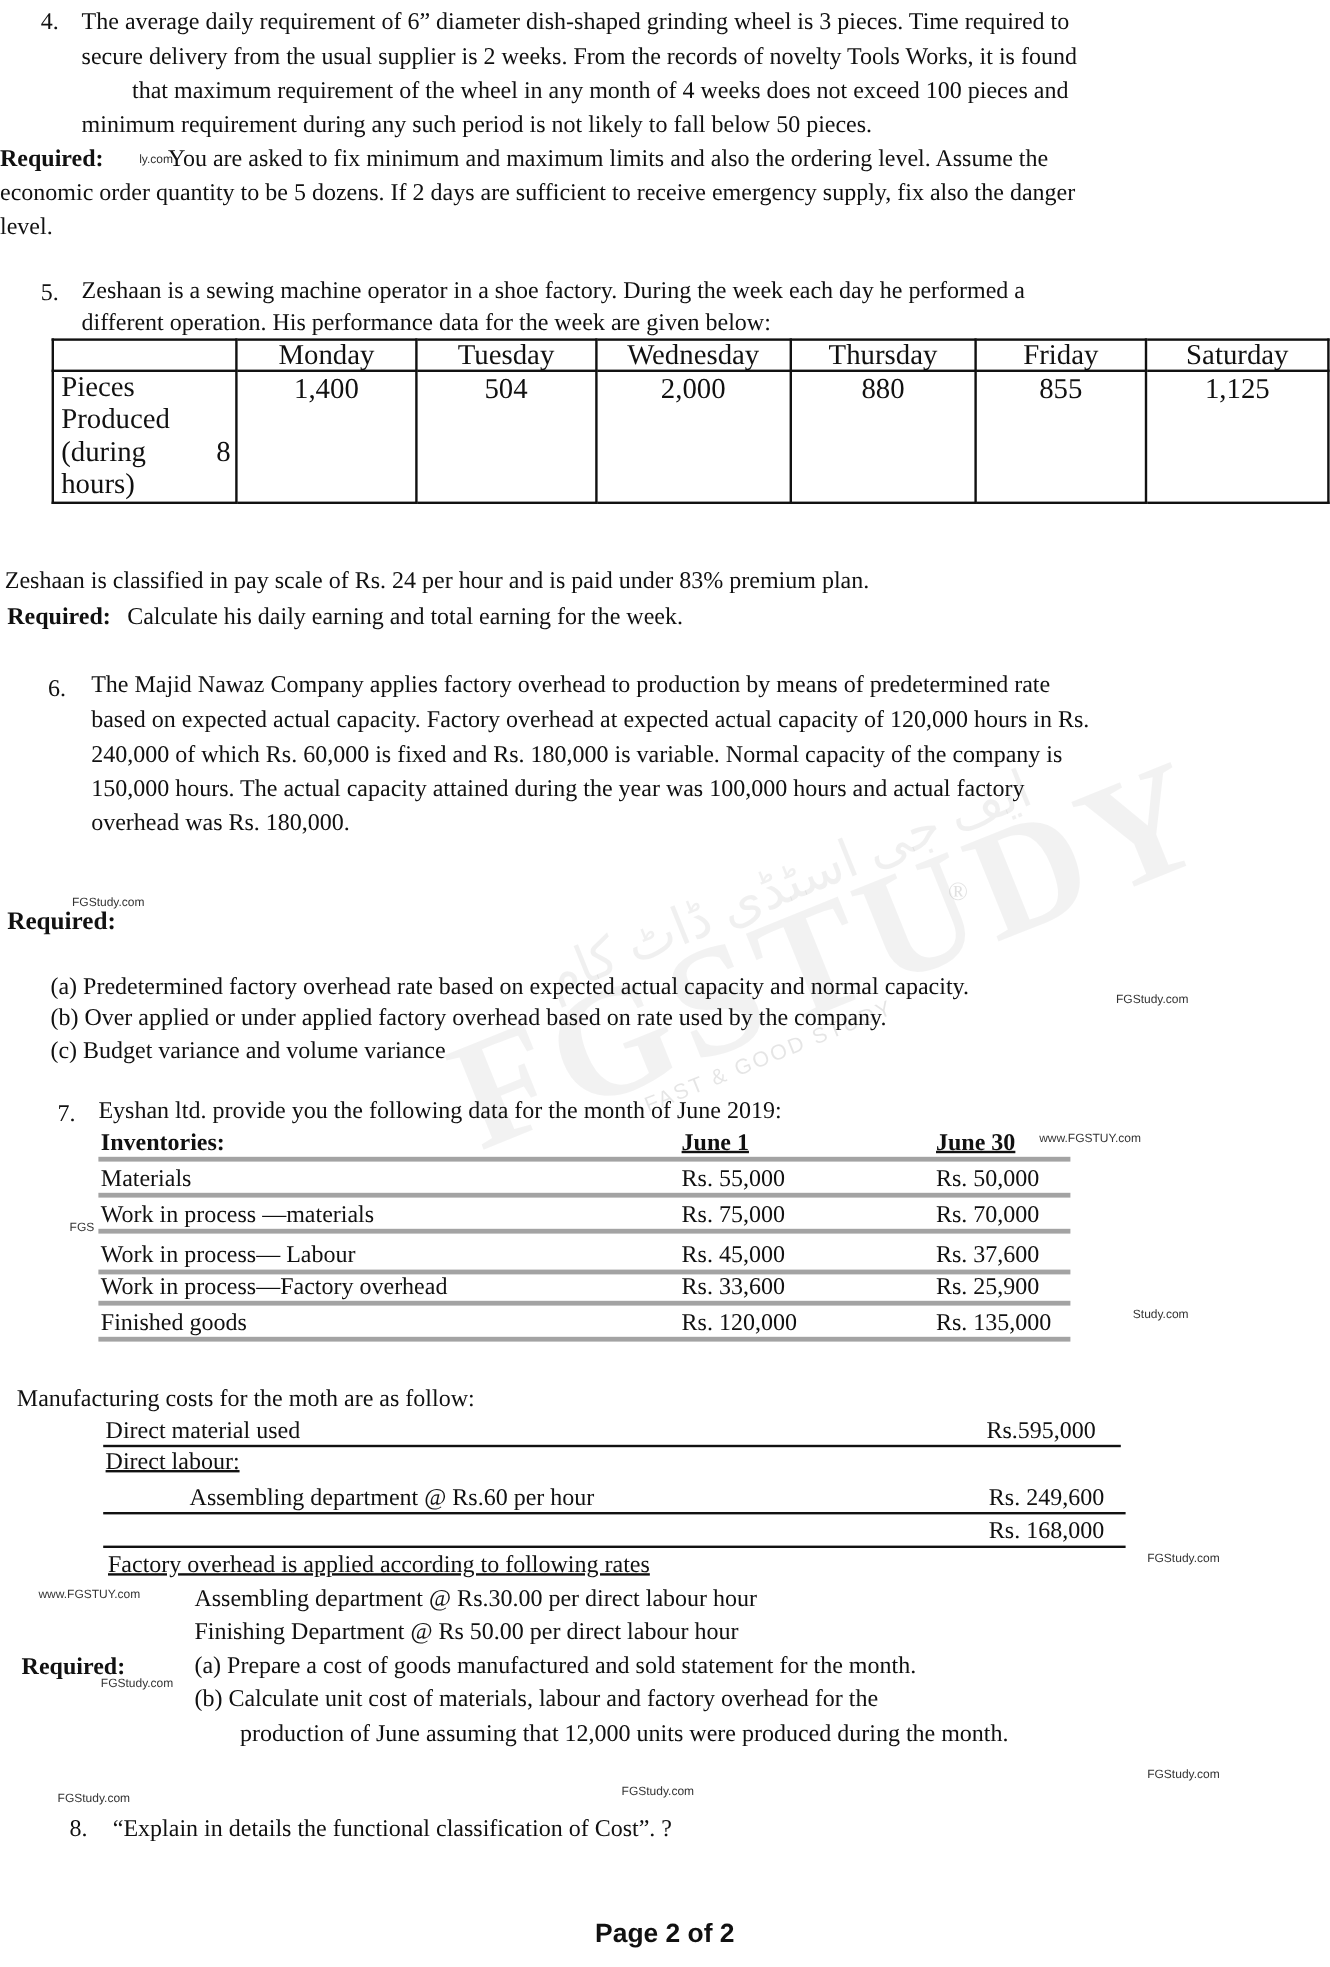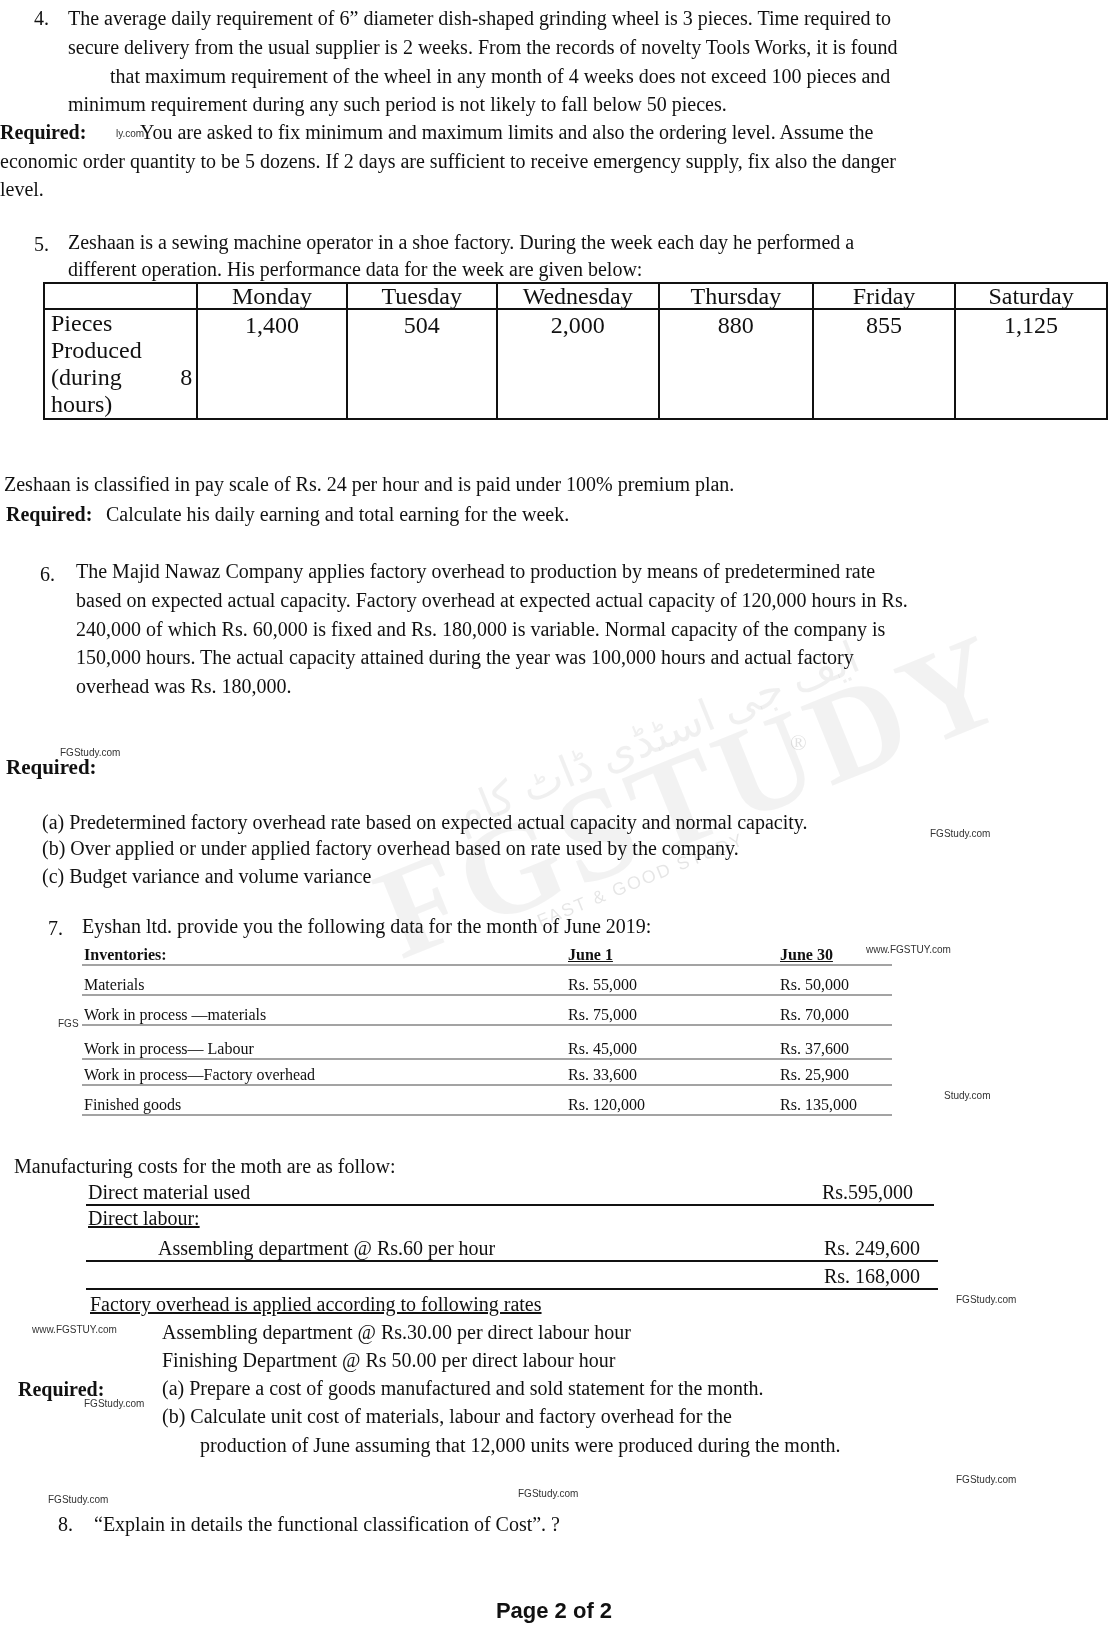--- a/index.html
+++ b/index.html
@@ -20,21 +20,21 @@
   .watermark .reg { position: absolute; left: 470px; top: 30px; font-size: 22px; color: rgba(0,0,0,0.12); }
 
   
   table.perf { position: absolute; left: 43px; top: 282px; border-collapse: collapse; font-size: 24px; }
   table.perf td { border: 2px solid #111; vertical-align: top; padding: 2px 6px; text-align: center; }
   table.perf td.rowhead { text-align: justify; text-align-last: justify; width: 176px; padding: 0 4px 0 6px; line-height: 27px; }
   table.perf td.day { width: 176px; }
   table.perf tr.hdr td { height: 24px; line-height: 24px; padding: 0 6px; }
 
   
-  .inv-row { position: absolute; left: 82px; width: 810px; height: 30px; border-bottom: 2px solid #a3a3a3; font-size: 16px; }
+  .inv-row { position: absolute; left: 82px; width: 810px; height: 30px; border-bottom: 4px solid #a3a3a3; font-size: 20px; }
   .inv-row span { position: absolute; bottom: 0px; }
   .inv-row .lbl { left: 2px; }
   .inv-row .c1 { left: 486px; }
   .inv-row .c2 { left: 698px; }
   .ul { text-decoration: underline; }
 
   .mc-row { position: absolute; font-size: 20px; border-bottom: 2px solid #111; height: 28px; }
   .mc-row span { position: absolute; bottom: 0; }
 
   .page-num { position: absolute; left: 0; width: 1108px; top: 1598px; text-align: center; font-family: "Liberation Sans", sans-serif; font-weight: bold; font-size: 22px; }
@@ -83,21 +83,21 @@
       <td>1,400</td>
       <td>504</td>
       <td>2,000</td>
       <td>880</td>
       <td>855</td>
       <td>1,125</td>
     </tr>
   </tbody>
     </table>
 
-  <div class="abs p" style="left:4px;top:470px;text-align:left;">Zeshaan is classified in pay scale of Rs. 24 per hour and is paid under 100% premium plan.</div>
+  <div class="abs p" style="left:4px;top:470px;text-align:left;">Zeshaan is classified in pay scale of Rs. 24 per hour and is paid under 83% premium plan.</div>
   <span class="abs p b" style="left:6px;top:500px;">Required:</span>
   <span class="abs p" style="left:106px;top:500px;">Calculate his daily earning and total earning for the week.</span>
 </div>
 
 <div>
   <span class="abs p" style="left:40px;top:560px;">6.</span>
   <div class="abs p" style="left:76px;top:557px;width:972px;">The Majid Nawaz Company applies factory overhead to production by means of predetermined rate</div>
   <div class="abs p" style="left:76px;top:586px;width:972px;">based on expected actual capacity. Factory overhead at expected actual capacity of 120,000 hours in Rs.</div>
   <div class="abs p" style="left:76px;top:615px;width:972px;">240,000 of which Rs. 60,000 is fixed and Rs. 180,000 is variable. Normal capacity of the company is</div>
   <div class="abs p" style="left:76px;top:643px;width:972px;">150,000 hours. The actual capacity attained during the year was 100,000 hours and actual factory</div>

